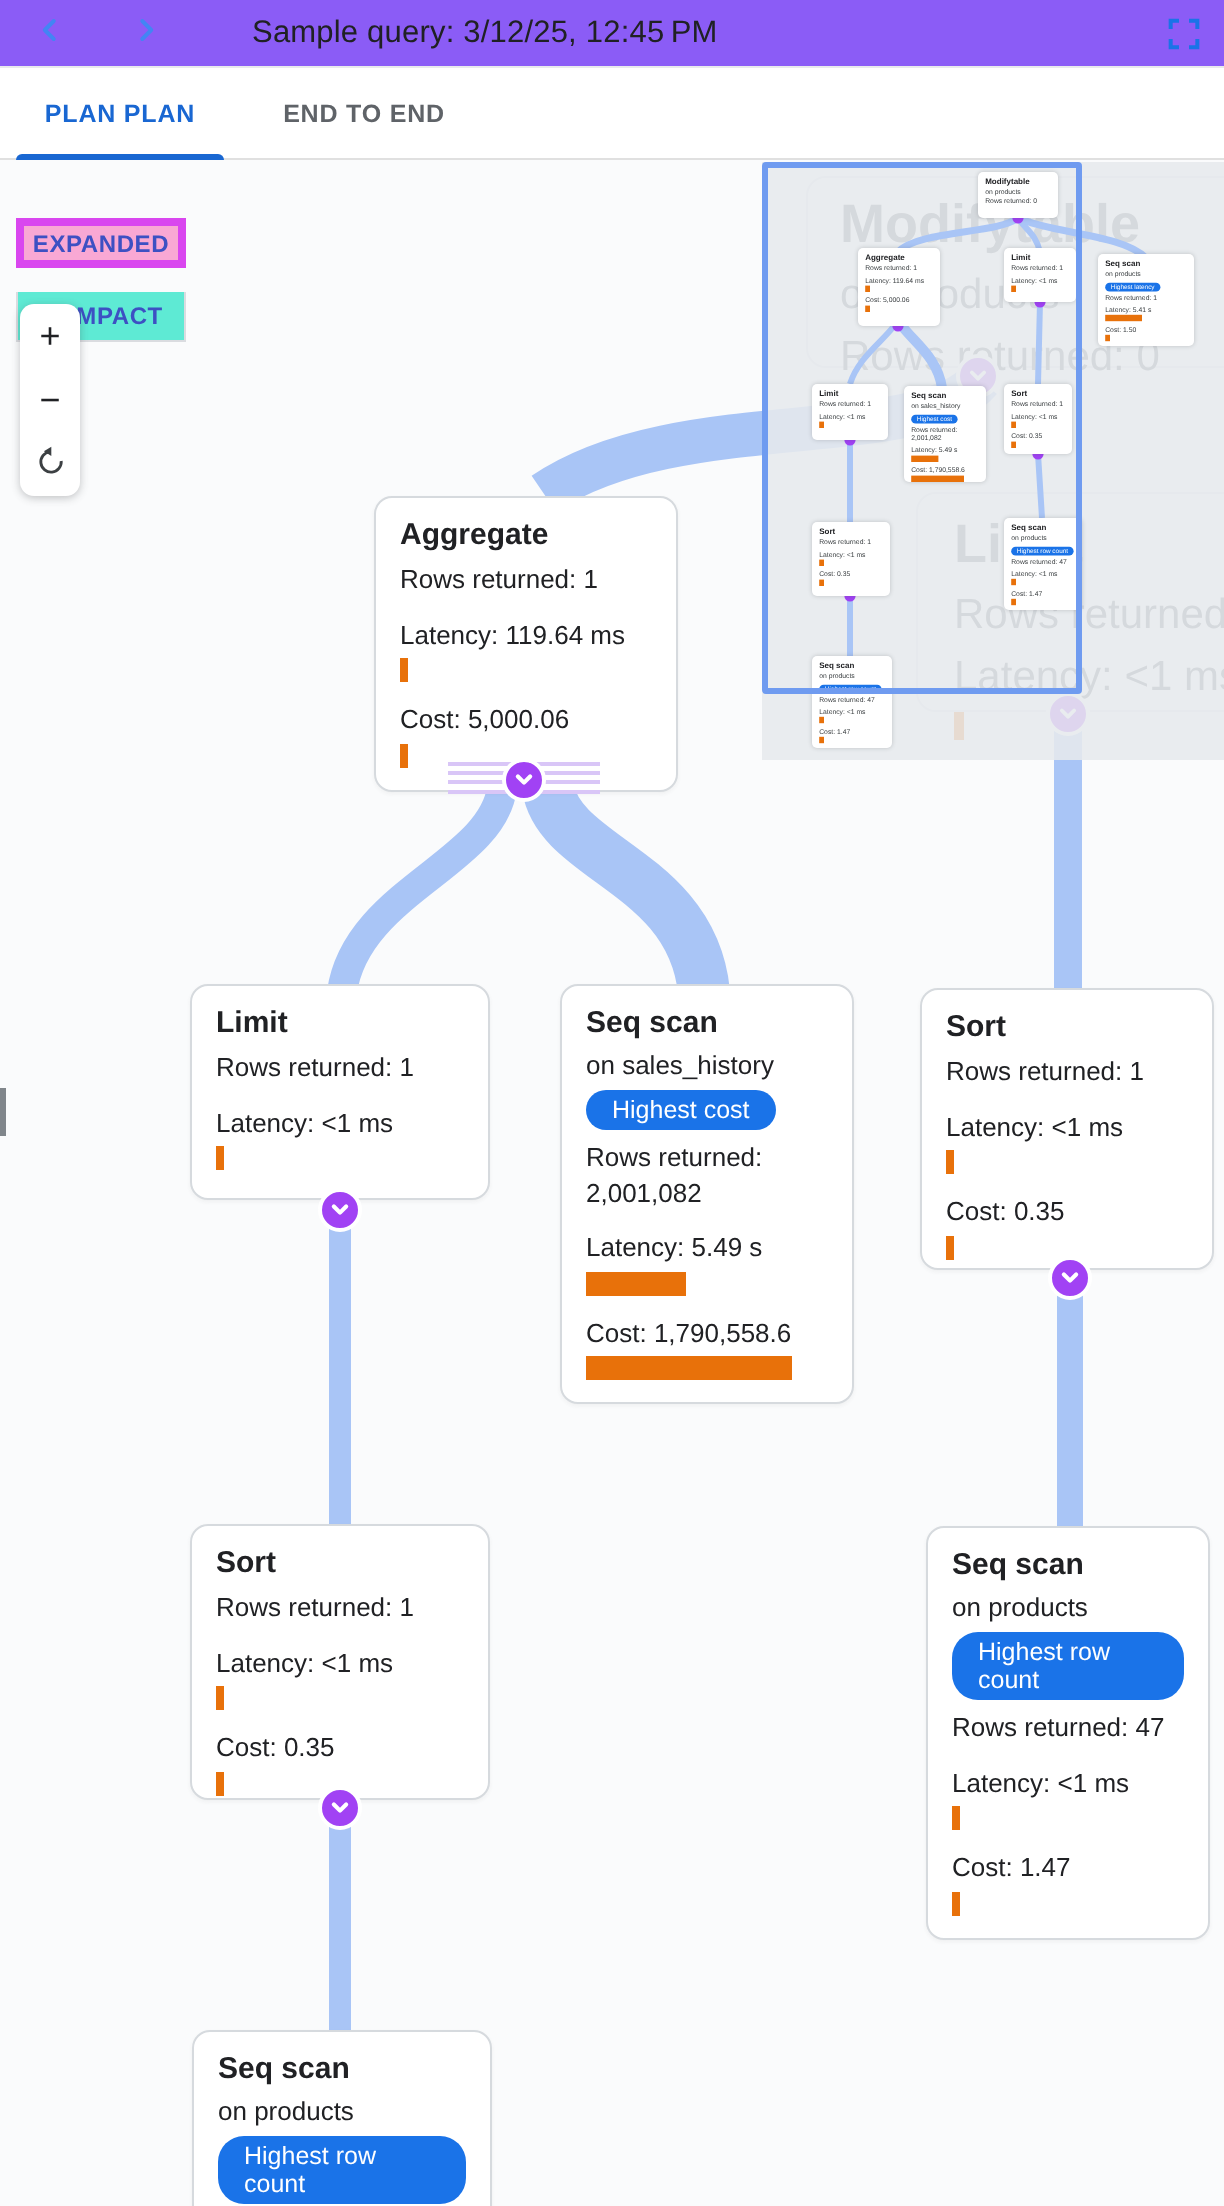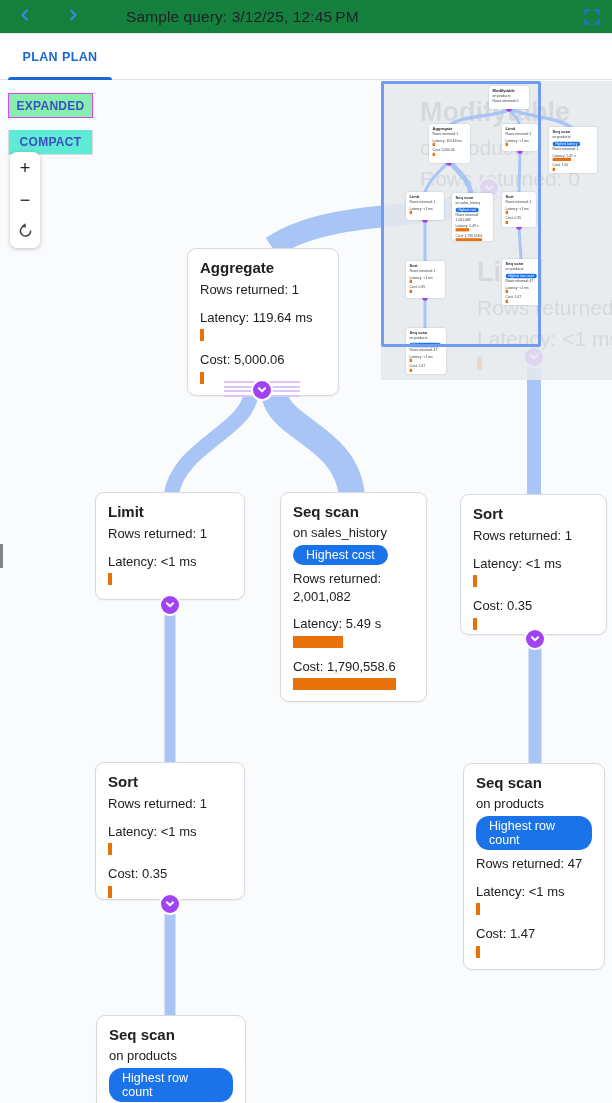--- a/index.html
+++ b/index.html
@@ -1,21 +1,21 @@
 <!DOCTYPE html>
 <html><head>
 <meta charset="utf-8">
 <style>
   * { box-sizing: border-box; margin: 0; padding: 0; }
   html,body { background:#fff; }
   body { font-family: "Liberation Sans", sans-serif; }
   #app { position:relative; width:612px; height:1103px; overflow:hidden; background:#fafbfc; }
 
   
-  .header { position:absolute; left:0; top:0; width:612px; height:34px; background:#15803d;
+  .header { position:absolute; left:0; top:0; width:612px; height:34px; background:#8b5cf6;
             border-bottom:1px solid #e8eaed; z-index:30; display:flex; align-items:center; }
   .nav-btn { width:34px; height:30px; border:none; background:transparent; cursor:pointer;
              display:flex; align-items:center; justify-content:center; }
   .nav-btn:nth-child(1){ margin-left:8px; } .nav-btn:nth-child(2){ margin-left:14px; }
   .hdr-title { font-size:15.5px; color:#202124; margin-left:36px; letter-spacing:.1px; }
   .fs-btn { position:absolute; right:8px; top:6px; width:24px; height:24px; border:none;
             background:transparent; cursor:pointer; }
 
   
   .tabbar { position:absolute; left:0; top:34px; width:612px; height:46px; background:#fff;
@@ -28,21 +28,21 @@
                    background:#1967d2; border-radius:3px 3px 0 0; }
 
   
   .layer { position:absolute; left:0; top:0; width:612px; height:1103px; }
   svg.edges { position:absolute; left:0; top:0; pointer-events:none; }
 
   
   .toggle-group { position:absolute; left:8px; top:93px; z-index:40; width:85px; }
   .toggle-btn { display:block; width:85px; height:25px; font-size:12px; font-weight:700;
                 letter-spacing:.3px; color:#3d50c3; cursor:pointer; text-align:center; }
-  .toggle-btn.sel { background:#86efac; border:1px solid #d946ef; }
+  .toggle-btn.sel { background:#f9a8d4; border:4px solid #d946ef;margin-top:16px; }
   .toggle-btn.unsel { background:#5eead4; border:1px solid #dadce0; border-top:none;margin-top:12px; }
   .zoom-card { position:absolute; left:10px; top:152px; width:30px; height:96px; background:#fff;
                border-radius:7px; box-shadow:0 1px 4px rgba(60,64,67,.3); z-index:40;
                display:flex; flex-direction:column; align-items:center; justify-content:space-around; }
   .zoom-btn { width:28px; height:28px; border:none; background:transparent; cursor:pointer;
               font-size:18px; color:#202124; line-height:1; display:flex; align-items:center; justify-content:center; }
 
   
   .node { position:absolute; background:#fff; border:1px solid #d6dade; border-radius:9px;
           padding:10px 12px 11px 12px; z-index:12; box-shadow:0 1px 2px rgba(60,64,67,.06); cursor:pointer; }
@@ -386,16 +386,17 @@
             <path d="M15 4 H20 V9"></path>
             <path d="M20 15 V20 H15"></path>
             <path d="M9 20 H4 V15"></path>
         </svg>
       </span>
     </button>
   </div>
 
   <div class="tabbar">
     <button class="tab active" style="left:8px; width:104px;">PLAN PLAN</button>
+    <button class="tab inactive" style="left:138px; width:88px;">END TO END</button>
     <div class="tab-underline"></div>
   </div>
 
 </div>
 
 </body></html>

